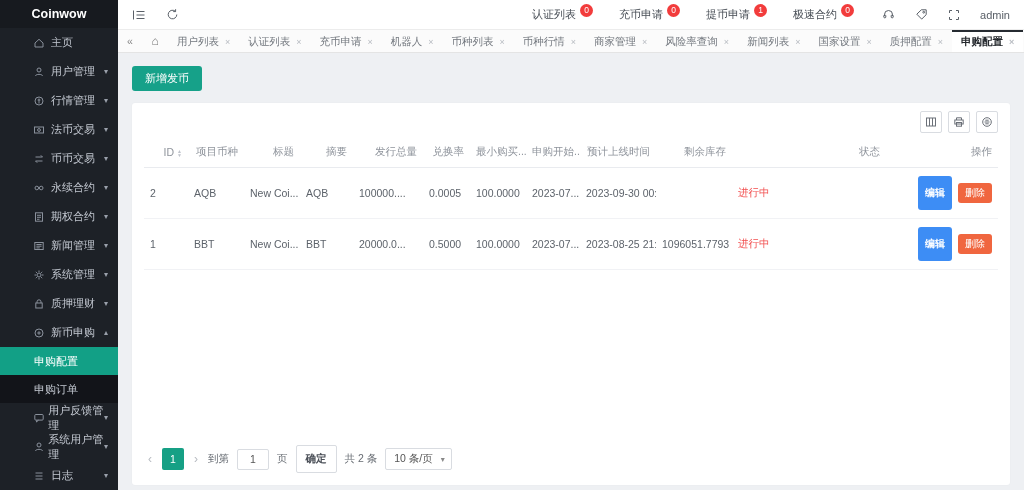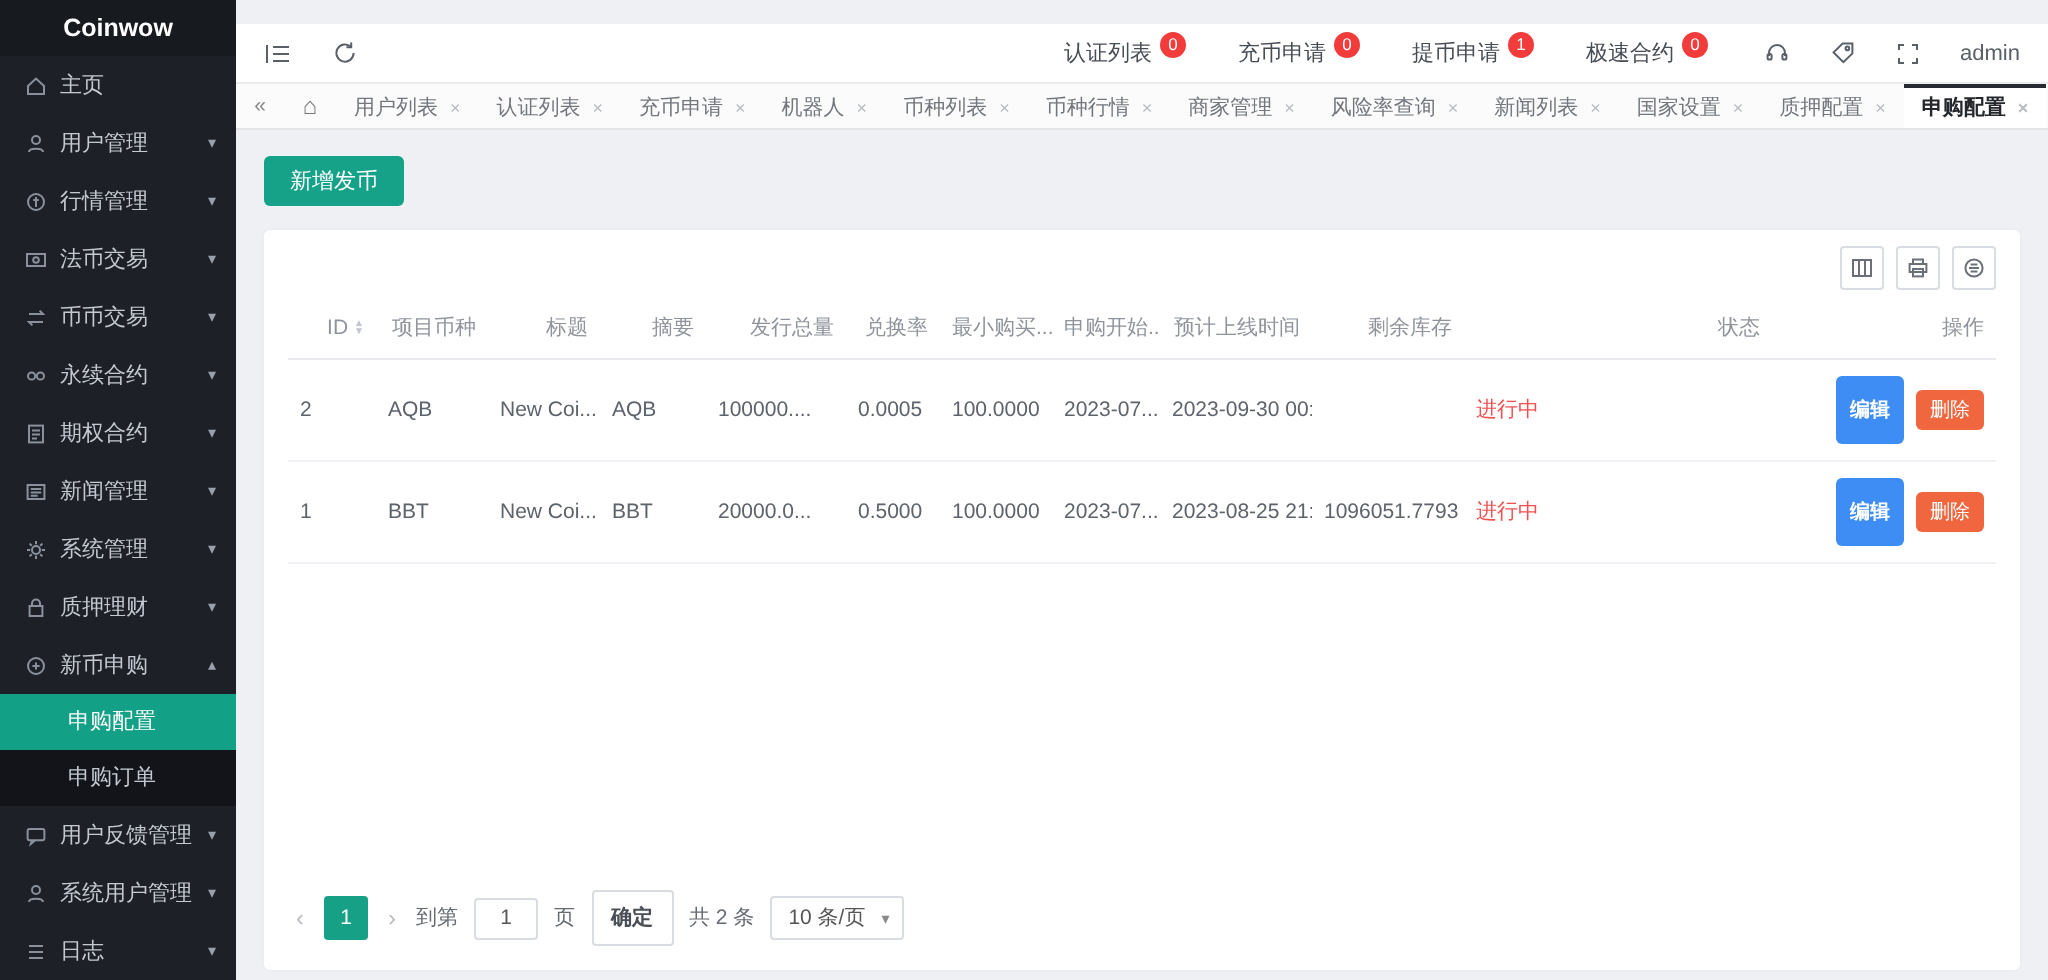--- a/index.html
+++ b/index.html
@@ -3,30 +3,30 @@
 <meta charset="utf-8">
 <style>
   * { margin:0; padding:0; box-sizing:border-box; }
   html,body { width:1024px; height:490px; overflow:hidden;
     font-family:"Liberation Sans","DejaVu Sans",sans-serif; background:#eef0f3; }
   .app { display:flex; width:1024px; height:490px; }
 
   
   .sidebar { width:118px; background:#1d2127; color:#c3c8d1; flex-shrink:0; display:flex; flex-direction:column; overflow:hidden;justify-content:space-between; }
   .logo { height:28px; line-height:28px; text-align:center; color:#ffffff; font-size:12.5px; font-weight:bold; background:#171a1f; flex-shrink:0; }
-  .menu-item { height:29px; display:flex; align-items:center; padding:0 10px 0 12px; font-size:11px; cursor:pointer; flex-shrink:0; }
+  .menu-item { height:29px; display:flex; align-items:center; padding:0 10px 0 12px; font-size:11px; cursor:pointer; flex-shrink:0;margin-left:21px; }
   .menu-item .mi-icon { width:18px; color:#8a919c; display:inline-flex; align-items:center; }
   .menu-item .caret { margin-left:auto; color:#9aa0ab; font-size:8px; }
   .submenu { background:#121419; flex-shrink:0; }
   .submenu-item { height:28px; line-height:28px; padding-left:34px; font-size:11px; color:#c3c8d1; cursor:pointer; }
   .submenu-item.active { background:#12a086; color:#ffffff; }
   svg.ic { display:block; }
 
   
-  .main { flex:1; display:flex; flex-direction:column; min-width:0;margin-top:12px; }
+  .main { flex:1; display:flex; flex-direction:column; min-width:0; }
 
   
   .topbar { height:30px; background:#ffffff; display:flex; align-items:center; padding:0 14px 0 14px; border-bottom:1px solid #ececec; flex-shrink:0; }
   .topbar .tb-icon { color:#5a6068; margin-right:20px; cursor:pointer; display:inline-flex; }
   .quick-links { margin-left:auto; display:flex; align-items:center; gap:26px; }
   .quick-link { display:inline-flex; align-items:flex-start; font-size:11px; color:#474d55; cursor:pointer; }
   .badge { min-width:13px; height:13px; padding:0 3px; border-radius:8px; background:#f23c3c; color:#fff; font-size:8.5px; line-height:13px; text-align:center; margin-left:4px; transform:translateY(-3px); }
   .tb-right { display:flex; align-items:center; gap:20px; margin-left:28px; color:#5a6068;justify-content:center; }
   .tb-right .tb-ric { cursor:pointer; display:inline-flex; }
   .username { font-size:11px; color:#5a6068; cursor:pointer; }

